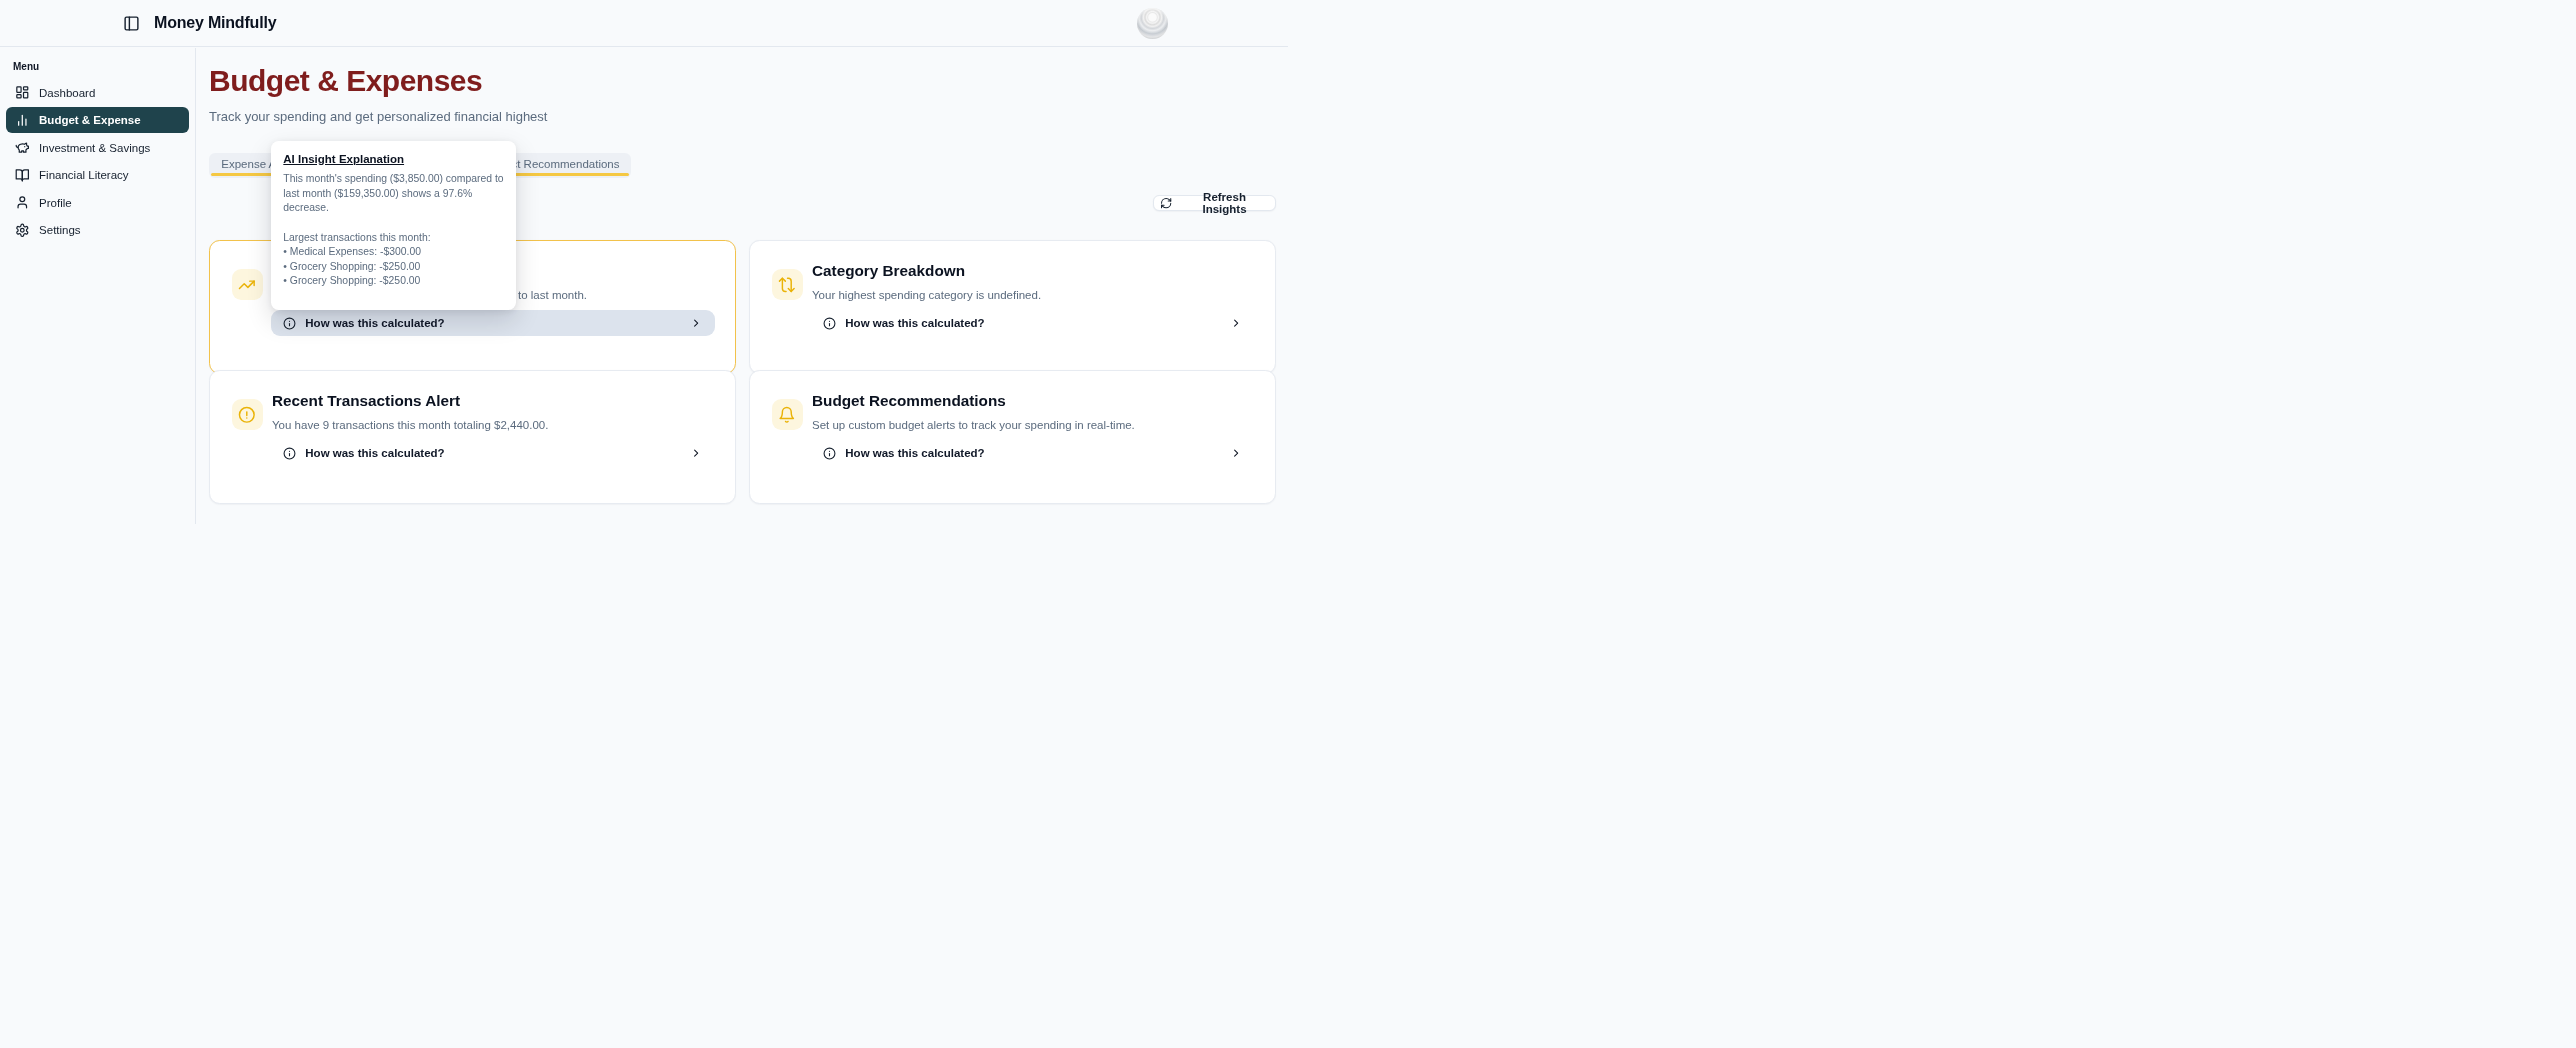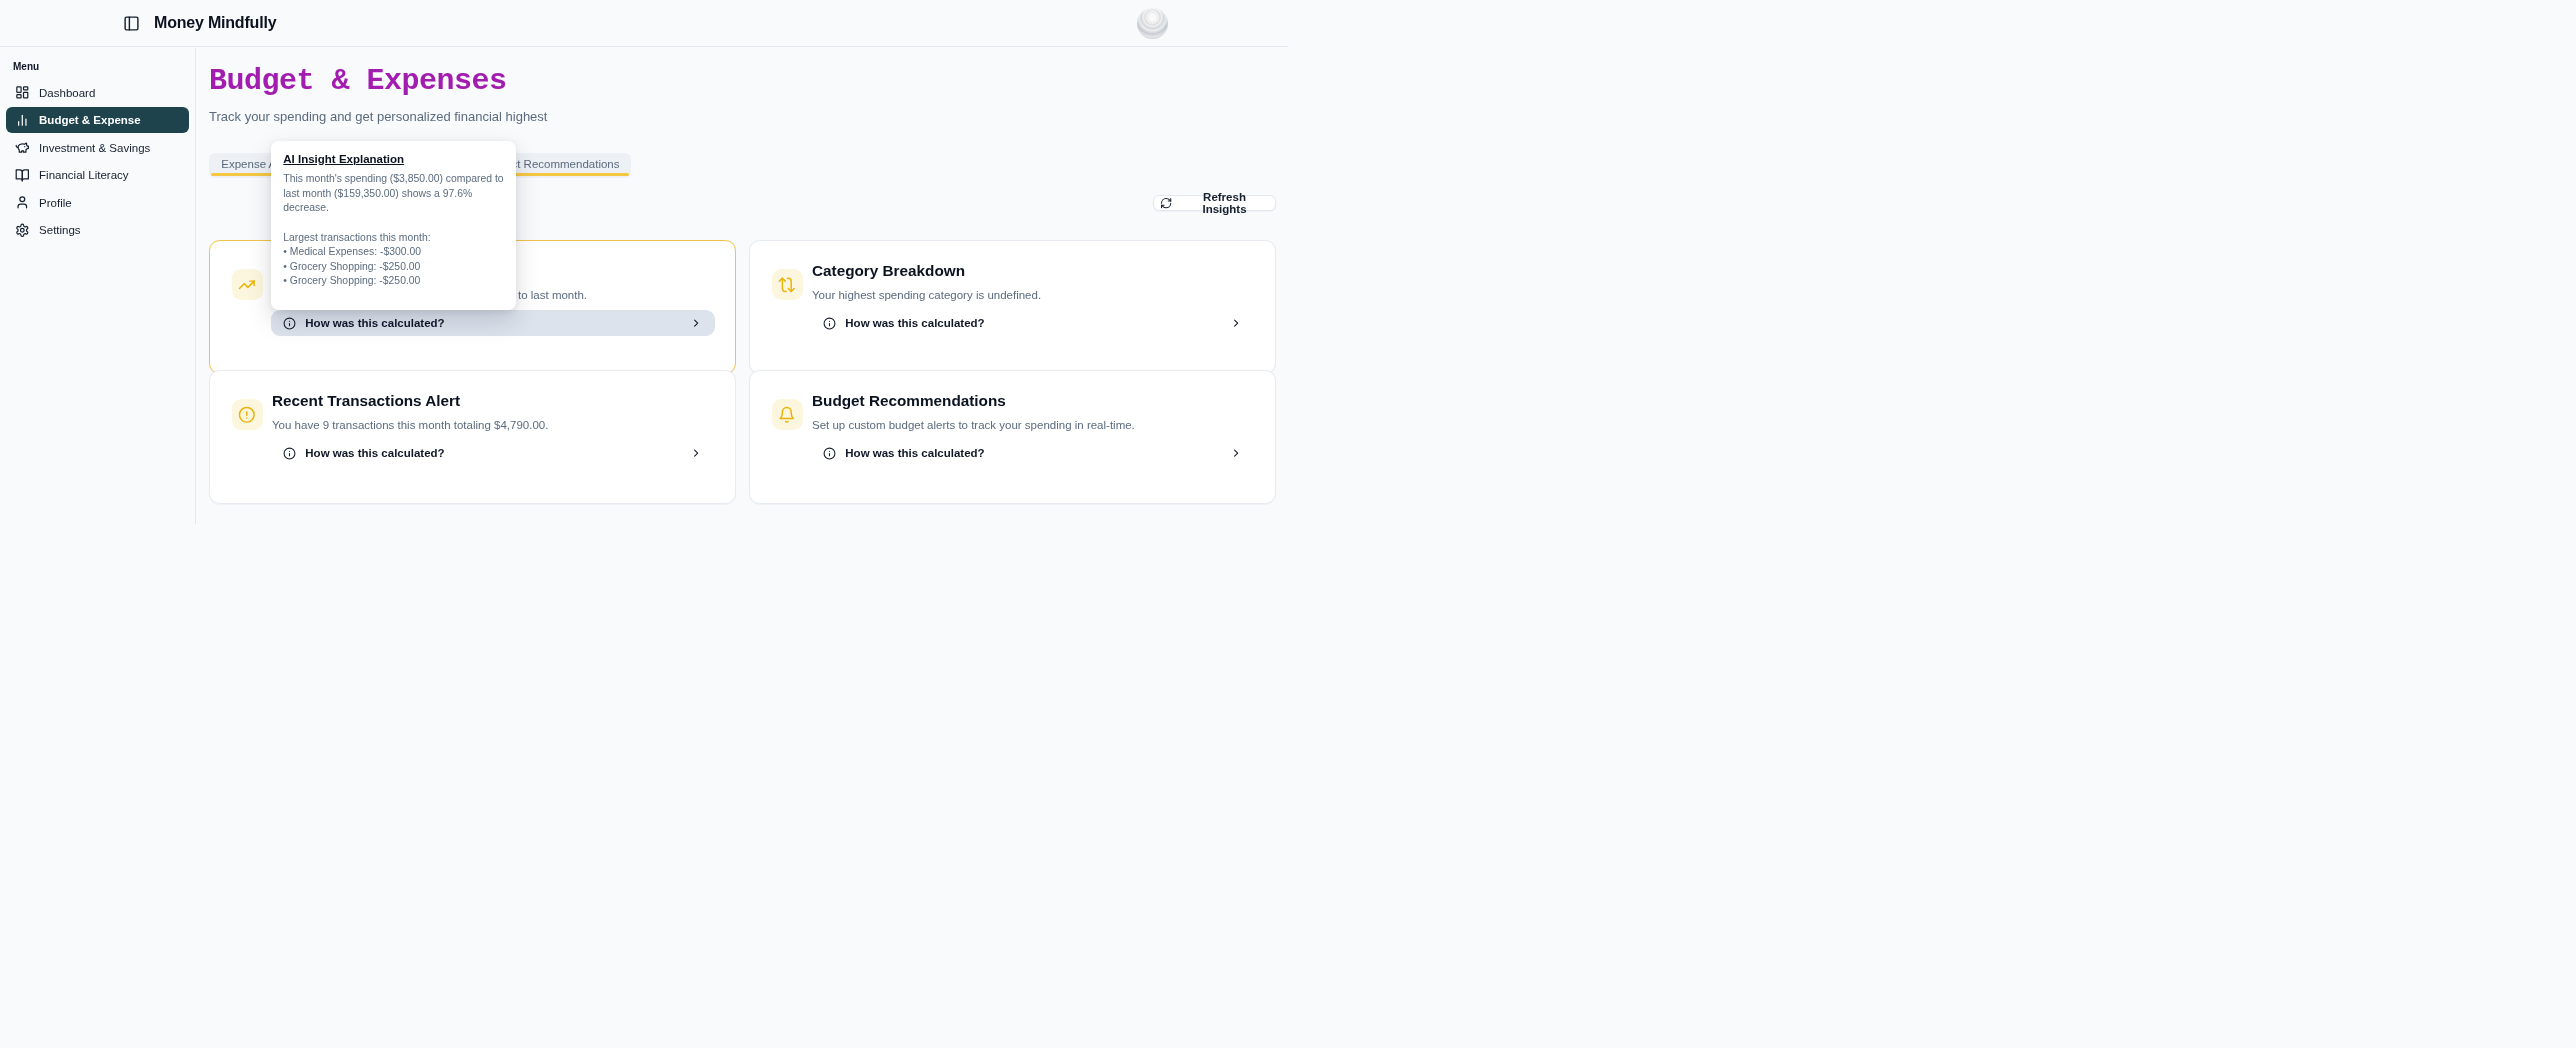--- a/index.html
+++ b/index.html
@@ -36,21 +36,21 @@
   .nav { padding:0 6.1px; display:flex; flex-direction:column; gap:1.5px; }
   .nav-item {
     height:26px; border-radius:6.1px; display:flex; align-items:center; gap:9.2px;
     padding:0 9.2px; font-size:11.5px; font-weight:500; color:#16202e; cursor:pointer;
   }
   .nav-item .nav-ico { width:14.6px; height:14.6px; color:#16202e; flex:0 0 auto; }
   .nav-item.selected { background:#1f434c; color:#ffffff; font-weight:700; }
   .nav-item.selected .nav-ico { color:#ffffff; }
 
   
-  .page-title { position:absolute; left:209px; top:64px; font-size:30px; font-weight:800; color:#a21caf; letter-spacing:-0.5px;font-family:Liberation Mono, monospace; }
+  .page-title { position:absolute; left:209px; top:64px; font-size:30px; font-weight:800; color:#7f1d1d; letter-spacing:-0.5px; }
   .page-subtitle { position:absolute; left:209px; top:109px; font-size:13px; color:#5b6b7e; }
 
   .tabbar {
     position:absolute; left:209px; top:153px; width:422px; height:24.5px;
     background:#edf0f5; border-radius:6.1px; z-index:5;
   }
   .tabbar .active-bar { position:absolute; left:2.3px; right:2.3px; bottom:1.5px; height:3.1px; background:#f5c843; border-radius:1.5px; }
   .tab-frag { position:absolute; top:0; height:21.5px; line-height:22px; font-size:11.5px; font-weight:500; color:#5b6b7e; white-space:nowrap; cursor:pointer; }
   .tab-frag.left { left:12.3px; }
   .tab-frag.right { right:11.5px; }
@@ -267,21 +267,21 @@
   <div class="tile">
     <span>
       <svg viewBox="0 0 24 24" fill="none" stroke="currentColor" stroke-width="2" stroke-linecap="round" stroke-linejoin="round" width="17.6" height="17.6">
         <circle cx="12" cy="12" r="10"></circle>
           <line x1="12" y1="8" x2="12" y2="13"></line>
           <line x1="12" y1="16.5" x2="12.01" y2="16.5"></line>
       </svg>
     </span>
   </div>
   <div class="card-title">Recent Transactions Alert</div>
-  <div class="card-desc">You have 9 transactions this month totaling $4,790.00.</div>
+  <div class="card-desc">You have 9 transactions this month totaling $2,440.00.</div>
   <div class="calc-row">
     <span class="info-ico">
       <svg viewBox="0 0 24 24" fill="none" stroke="currentColor" stroke-width="2" stroke-linecap="round" stroke-linejoin="round" width="13" height="13">
         <circle cx="12" cy="12" r="10"></circle>
           <line x1="12" y1="16" x2="12" y2="12"></line>
           <line x1="12" y1="8" x2="12.01" y2="8"></line>
       </svg>
     </span>
     <span>How was this calculated?</span>
     <span class="chev">

